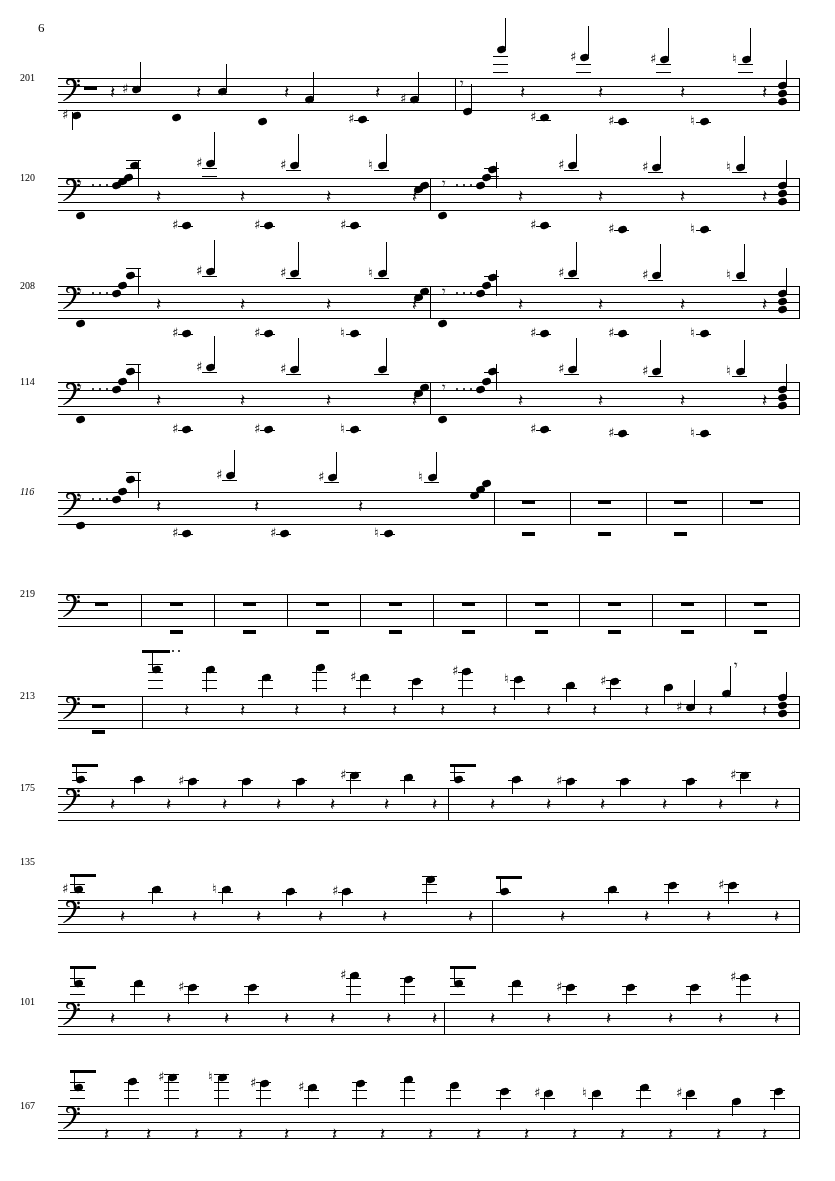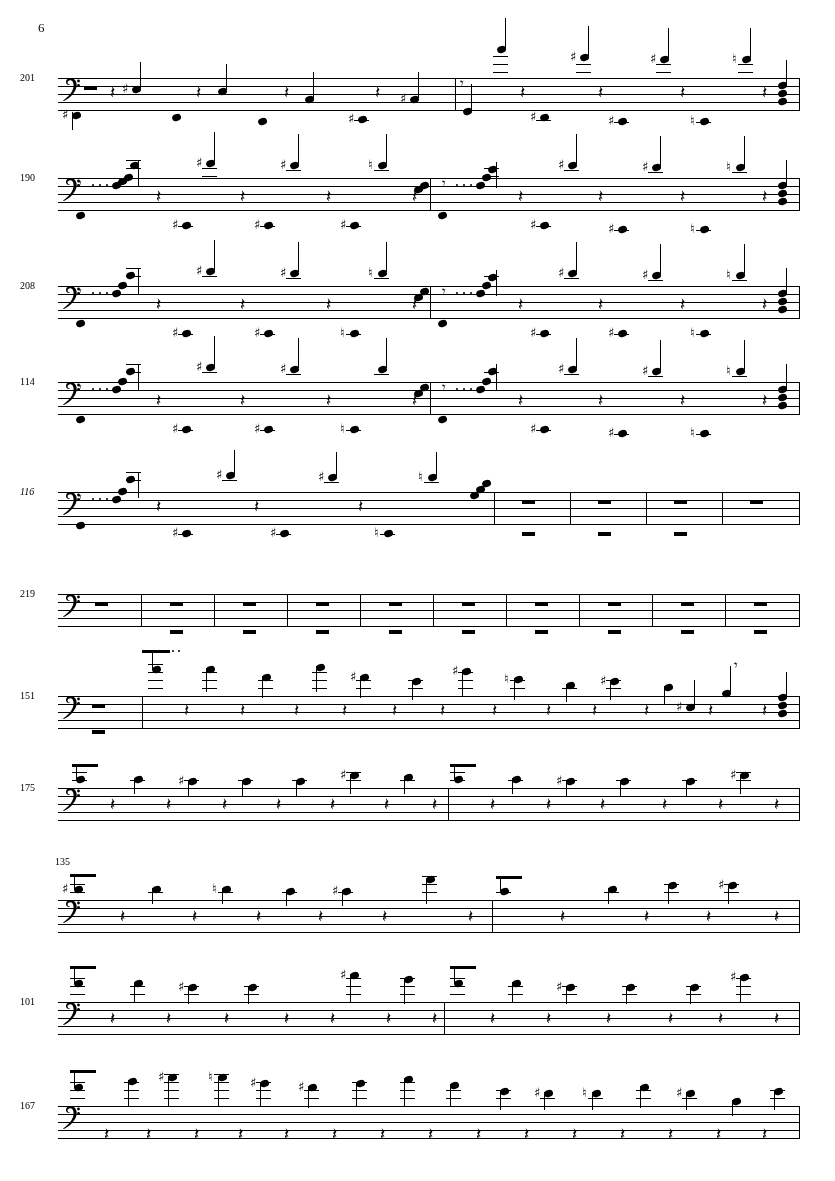--- a/index.html
+++ b/index.html
@@ -138,21 +138,21 @@
     <div class="rest-q" style="left:680px;top:84px;">𝄽</div>
     <div class="rest-q" style="left:762px;top:84px;">𝄽</div>
 
     <div class="nh" style="left:778px;top:82px;"></div>
     <div class="nh" style="left:778px;top:90px;"></div>
     <div class="nh" style="left:778px;top:98px;"></div>
     <div class="stem" style="left:786px;top:60px;height:26px;"></div>
   </div>
 
   <div class="system" style="top:0;left:0;width:835px;height:110px;">
-    <div class="sysnum" style="left:20px;top:172px;">190</div>
+    <div class="sysnum" style="left:20px;top:172px;">120</div>
     <div class="staff" style="left:58px;top:178px;width:742px;">
       <div class="ln"></div>
         <div class="ln"></div>
         <div class="ln"></div>
         <div class="ln"></div>
         <div class="ln"></div>
     </div>
     <div class="clef" style="left:62px;top:176px;">
       <svg width="22" height="28" viewBox="0 0 22 28">
           <path d="M4 6 C4 2.5 8 1 11 2.5 C15 4.5 16 10 13 15 C10 20 6 23 2 25 C1.5 25.4 1 24.6 1.6 24.1 C6 21 10 17 11.3 12 C12.2 8 11 4.6 8.6 4.3 C6.8 4.1 5.6 5.2 5.6 6.4 C5.6 7.6 6.6 8.4 7.6 8.4 C8 8.4 8 9 7.4 9 C5.4 9 4 7.8 4 6 Z" fill="#000"></path>
@@ -594,21 +594,21 @@
     <div class="rest-half" style="left:316px;top:630px;"></div>
     <div class="rest-half" style="left:389px;top:630px;"></div>
     <div class="rest-half" style="left:462px;top:630px;"></div>
     <div class="rest-half" style="left:535px;top:630px;"></div>
     <div class="rest-half" style="left:608px;top:630px;"></div>
     <div class="rest-half" style="left:681px;top:630px;"></div>
     <div class="rest-half" style="left:754px;top:630px;"></div>
   </div>
 
   <div class="system" style="top:0;left:0;width:835px;height:90px;">
-    <div class="sysnum" style="left:20px;top:690px;">151</div>
+    <div class="sysnum" style="left:20px;top:690px;">213</div>
     <div class="staff" style="left:58px;top:696px;width:742px;">
       <div class="ln"></div>
         <div class="ln"></div>
         <div class="ln"></div>
         <div class="ln"></div>
         <div class="ln"></div>
     </div>
     <div class="clef" style="left:62px;top:694px;">
       <svg width="22" height="28" viewBox="0 0 22 28">
           <path d="M4 6 C4 2.5 8 1 11 2.5 C15 4.5 16 10 13 15 C10 20 6 23 2 25 C1.5 25.4 1 24.6 1.6 24.1 C6 21 10 17 11.3 12 C12.2 8 11 4.6 8.6 4.3 C6.8 4.1 5.6 5.2 5.6 6.4 C5.6 7.6 6.6 8.4 7.6 8.4 C8 8.4 8 9 7.4 9 C5.4 9 4 7.8 4 6 Z" fill="#000"></path>
@@ -802,21 +802,21 @@
     <div class="rest-q" style="left:432px;top:796px;">𝄽</div>
     <div class="rest-q" style="left:490px;top:796px;">𝄽</div>
     <div class="rest-q" style="left:546px;top:796px;">𝄽</div>
     <div class="rest-q" style="left:600px;top:796px;">𝄽</div>
     <div class="rest-q" style="left:662px;top:796px;">𝄽</div>
     <div class="rest-q" style="left:718px;top:796px;">𝄽</div>
     <div class="rest-q" style="left:774px;top:796px;">𝄽</div>
   </div>
 
   <div class="system" style="top:0;left:0;width:835px;height:90px;">
-    <div class="sysnum" style="left:20px;top:856px;margin-left:35px;">135</div>
+    <div class="sysnum" style="left:20px;top:856px;">135</div>
     <div class="staff" style="left:58px;top:900px;width:742px;">
       <div class="ln"></div>
         <div class="ln"></div>
         <div class="ln"></div>
         <div class="ln"></div>
         <div class="ln"></div>
     </div>
     <div class="clef" style="left:62px;top:898px;">
       <svg width="22" height="28" viewBox="0 0 22 28">
           <path d="M4 6 C4 2.5 8 1 11 2.5 C15 4.5 16 10 13 15 C10 20 6 23 2 25 C1.5 25.4 1 24.6 1.6 24.1 C6 21 10 17 11.3 12 C12.2 8 11 4.6 8.6 4.3 C6.8 4.1 5.6 5.2 5.6 6.4 C5.6 7.6 6.6 8.4 7.6 8.4 C8 8.4 8 9 7.4 9 C5.4 9 4 7.8 4 6 Z" fill="#000"></path>

